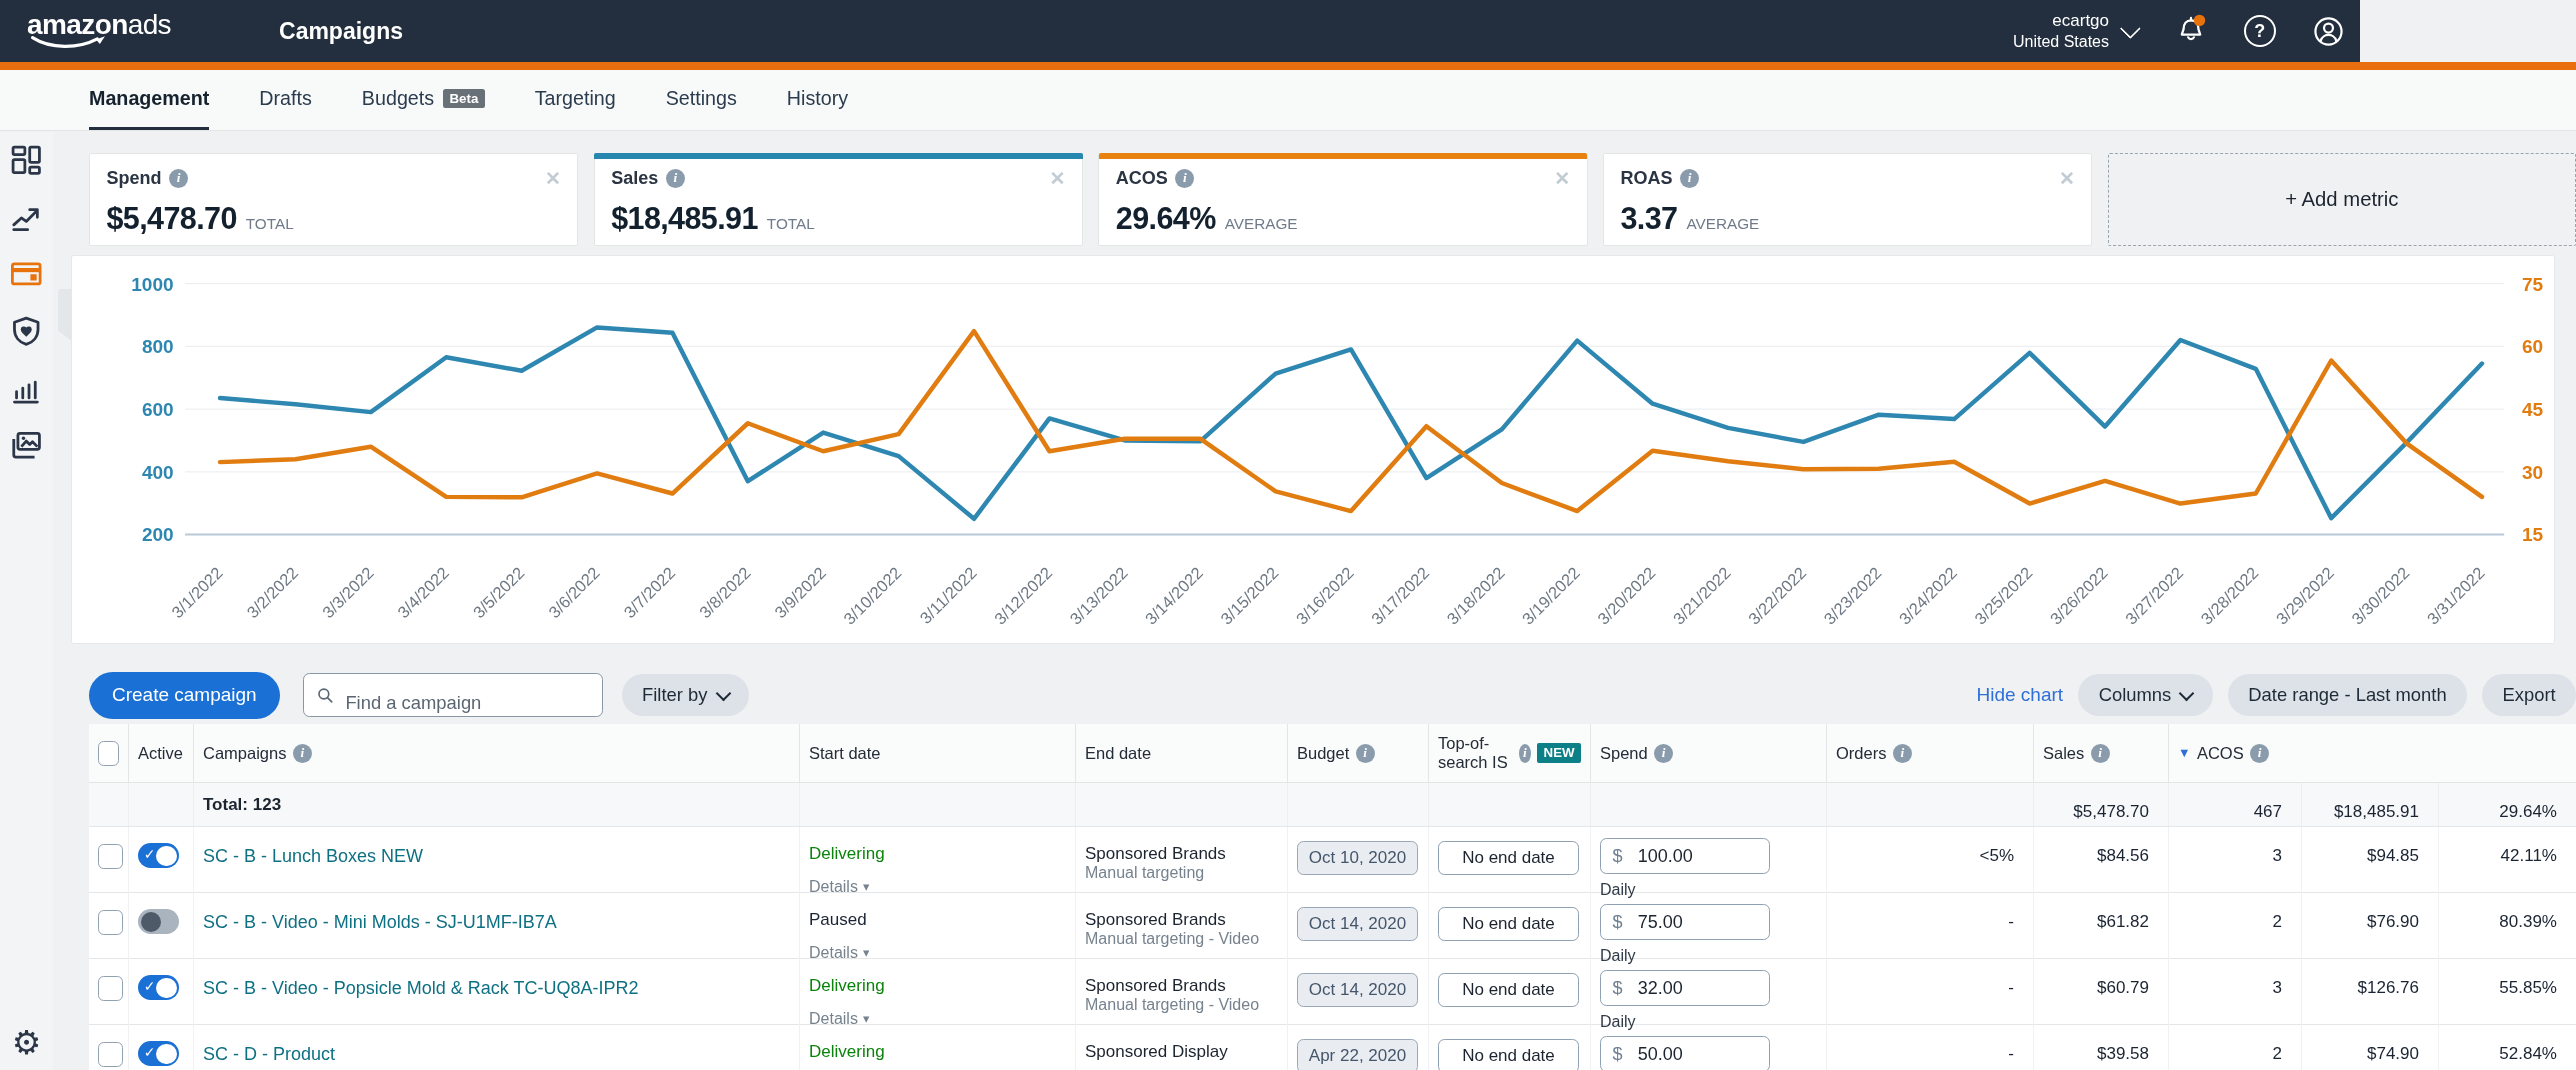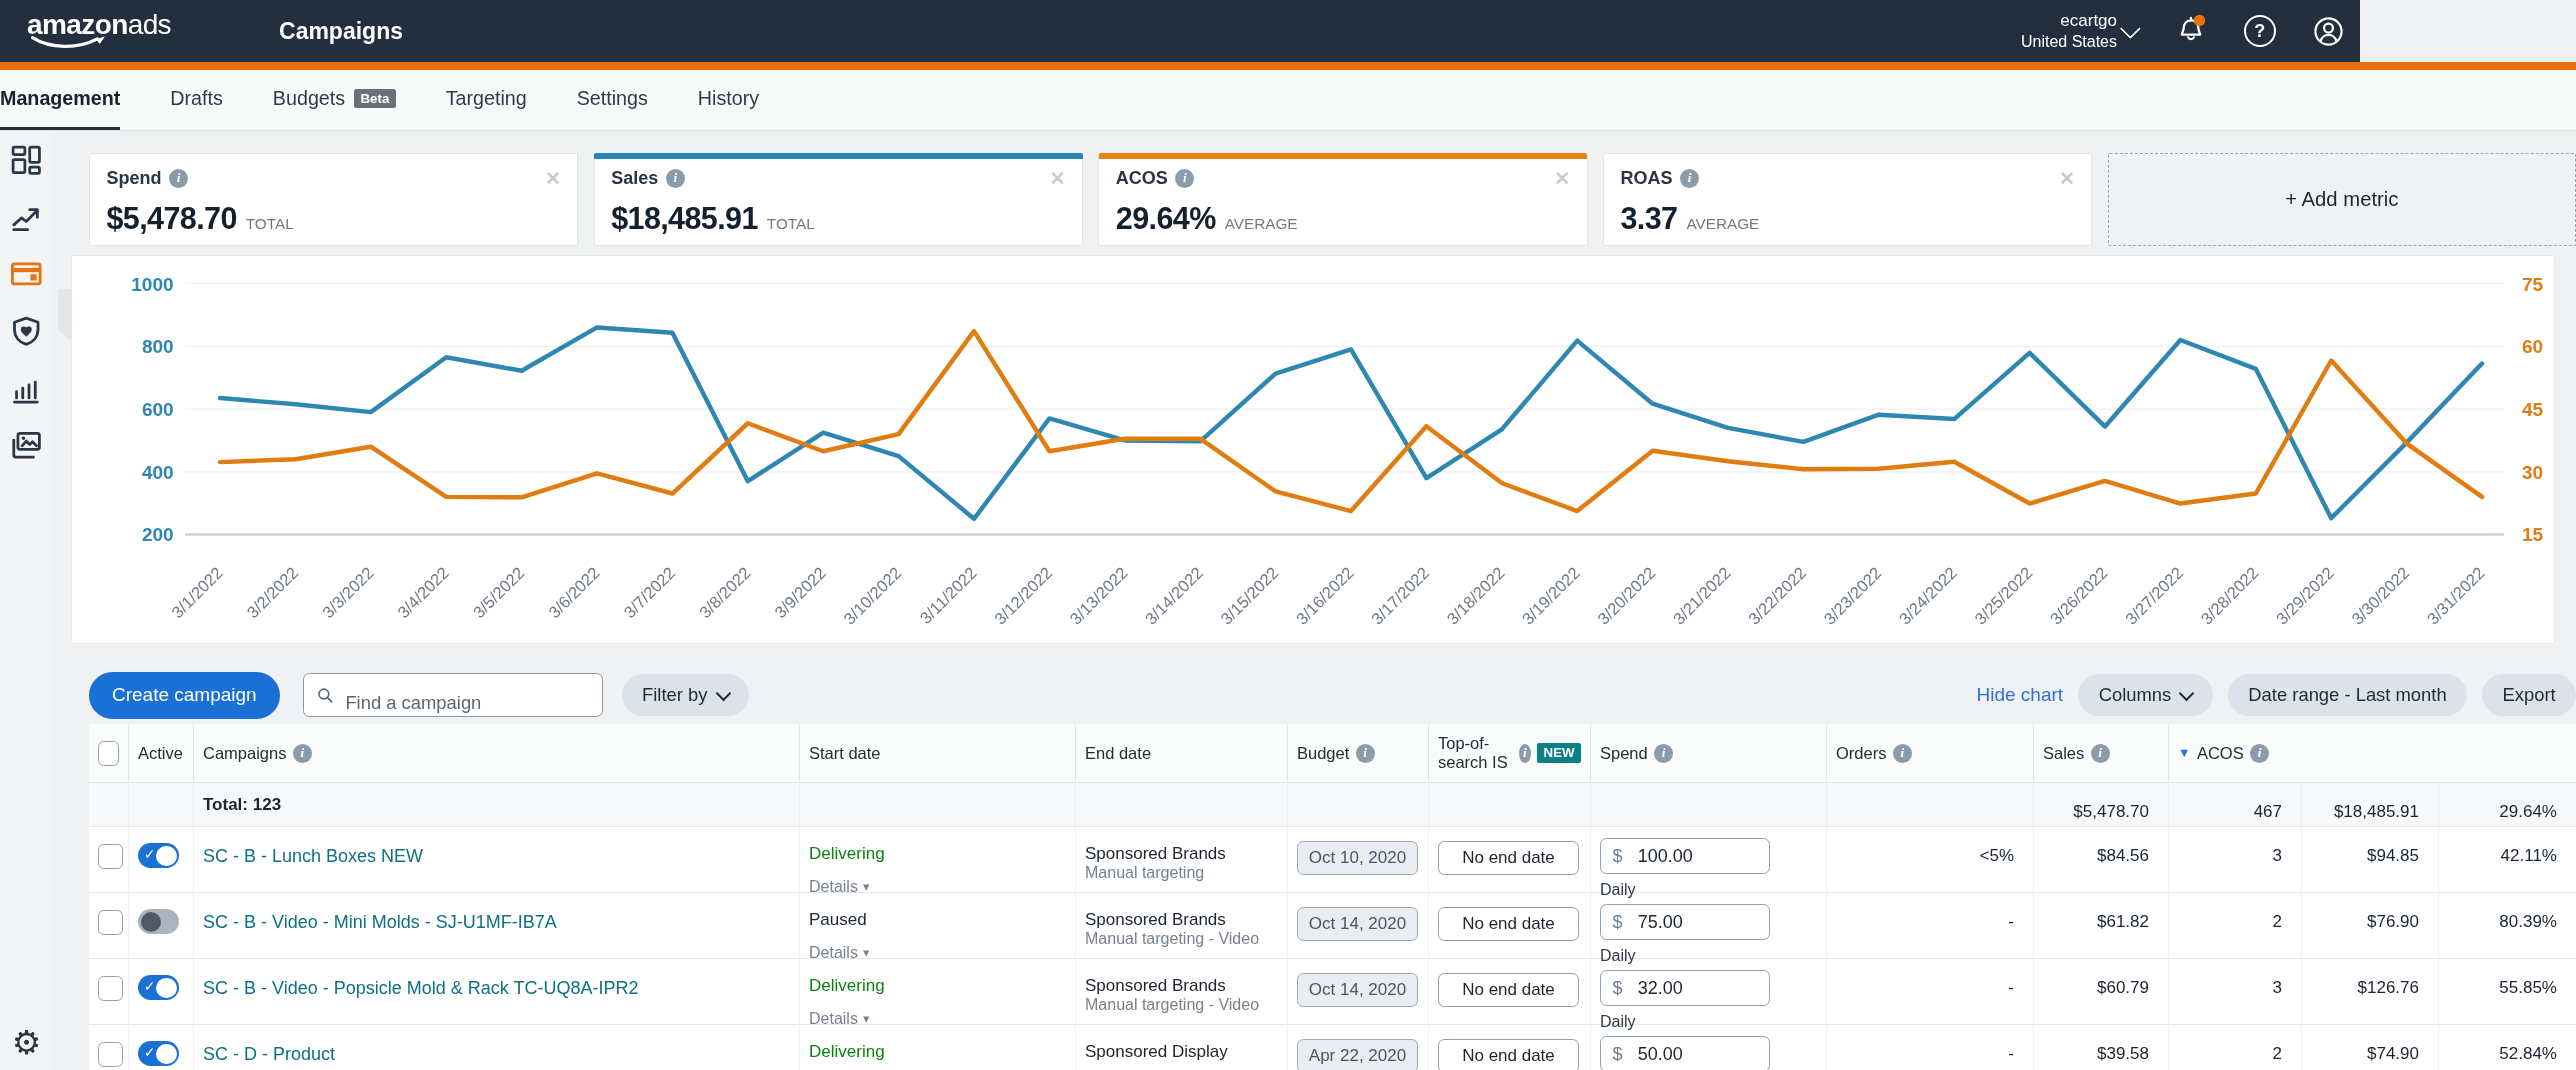--- a/index.html
+++ b/index.html
@@ -8,30 +8,30 @@
     background:#f0f1f2;font-family:"Liberation Sans",sans-serif;color:#1c2430;
   }
   
   .topbar{position:absolute;left:0;top:0;width:2360px;height:62px;background:#232f3e;display:flex;align-items:center;}
   .logo{margin-left:27px;display:flex;flex-direction:column;line-height:1;}
   .logo-text{font-size:28px;color:#fff;letter-spacing:-0.6px;}
   .logo-text .lp{font-weight:bold;}
   .logo-smile{margin-top:-3.8px;margin-left:2.5px;}
   .page-title{margin-left:108px;font-size:23px;font-weight:bold;color:#fff;}
   .topbar-right{position:absolute;right:15.3px;top:0;height:62px;display:flex;align-items:center;gap:36px;}
-  .account{display:flex;align-items:center;gap:6px;margin-left:25px;}
+  .account{display:flex;align-items:center;gap:14px;margin-left:25px;}
   .account-text{text-align:right;color:#fff;line-height:1.25;}
   .account-name{font-size:17px;}
   .account-region{font-size:16px;}
   .chev{width:12.7px;height:12.7px;border-right:2.5px solid #fff;border-bottom:2.5px solid #fff;transform:rotate(45deg);margin-top:-5.1px;border-radius:1.3px;}
   .icon-btn{position:relative;display:flex;align-items:center;justify-content:center;}
   .help-circle{width:28px;height:28px;border:2.2px solid #fff;border-radius:50%;color:#fff;font-size:18px;font-weight:bold;display:flex;align-items:center;justify-content:center;}
   
   .orange-strip{position:absolute;left:0;top:62px;width:2576px;height:7.6px;background:#e96f0e;}
-  .tabbar{position:absolute;left:0;top:70px;width:2576px;height:61px;background:#f8f9f9;border-bottom:0.6px solid #e2e4e5;display:flex;align-items:stretch;box-sizing:border-box;gap:50px;}
+  .tabbar{position:absolute;left:0;top:70px;width:2576px;height:61px;background:#f8f9f9;border-bottom:0.6px solid #e2e4e5;display:flex;align-items:stretch;padding-left:89px;box-sizing:border-box;gap:50px;}
   .tab{display:flex;align-items:center;gap:9px;font-size:19.7px;color:#2b3b4e;border-bottom:3.8px solid transparent;cursor:pointer;}
   .tab.active{font-weight:bold;border-bottom-color:#232f3e;color:#16222e;}
   .beta-badge{background:#687078;color:#fff;font-size:13.3px;font-weight:bold;border-radius:2.5px;padding:2.5px 6.4px;line-height:1;}
   
   .rail{position:absolute;left:0;top:132px;width:53px;height:939px;background:#f3f4f5;}
   .rail-item{width:53px;height:57px;display:flex;align-items:center;justify-content:center;}
   .rail-gear{position:absolute;left:0;bottom:5.1px;width:53px;height:44px;display:flex;align-items:center;justify-content:center;font-size:33px;color:#2b3648;}
   
   .metrics-row{position:absolute;left:89px;top:153px;width:2487px;height:93px;display:flex;gap:15.3px;}
   .metric-card{flex:1;background:#fff;border:0.6px solid #e4e6e6;border-radius:1.9px;position:relative;box-sizing:border-box;padding:12.7px 16.5px;}

